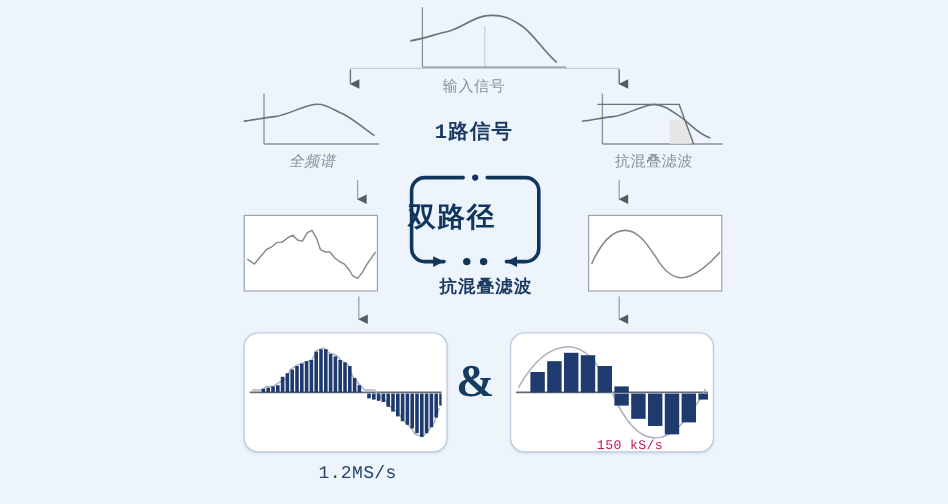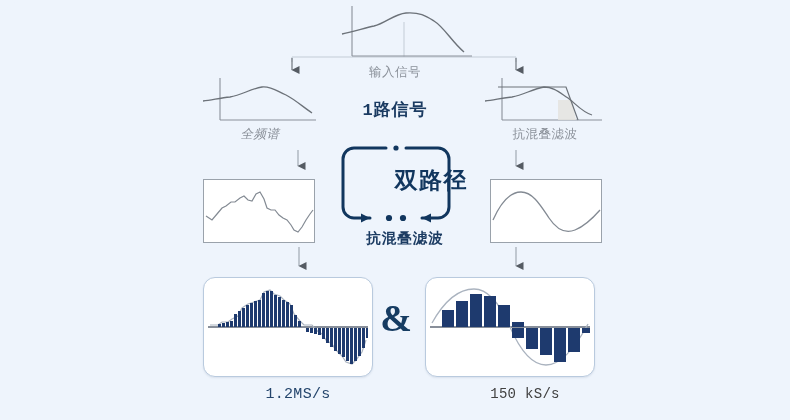--- a/index.html
+++ b/index.html
@@ -58,35 +58,35 @@
     left: 340px; top: 229px; width: 130px;
     font-size: 14.5px; font-weight: bold; color: #1b3b62;
     letter-spacing: 1px;
   }
   #label-rate-left {
     left: 218px; top: 386px; width: 160px;
     font-size: 15px; color: #24456c; font-weight: normal;
     letter-spacing: 0.3px;
   }
   #label-rate-right {
-    left: 445px; top: 386px; width: 160px;
-    font-size: 14px; color: #404040; font-weight: normal;
+    left: 445px; top: 366px; width: 160px;
+    font-size: 11px; color: #be185d; font-weight: normal;
     letter-spacing: 0.3px;
   }
 
   
   #dual-path-box {
     position: absolute;
     left: 340px; top: 145px;
     width: 112px; height: 80px;
   }
   #dual-path-text {
     position: absolute;
-    left: 16px; top: 20px; width: 112px;
-    text-align: right;
+    left: 0; top: 20px; width: 112px;
+    text-align: left;
     font-size: 23px;
     font-weight: bold;
     color: #11365e;
     letter-spacing: 1.5px;
     white-space: nowrap;
   }
 
   
   #amp-symbol {
     position: absolute;

